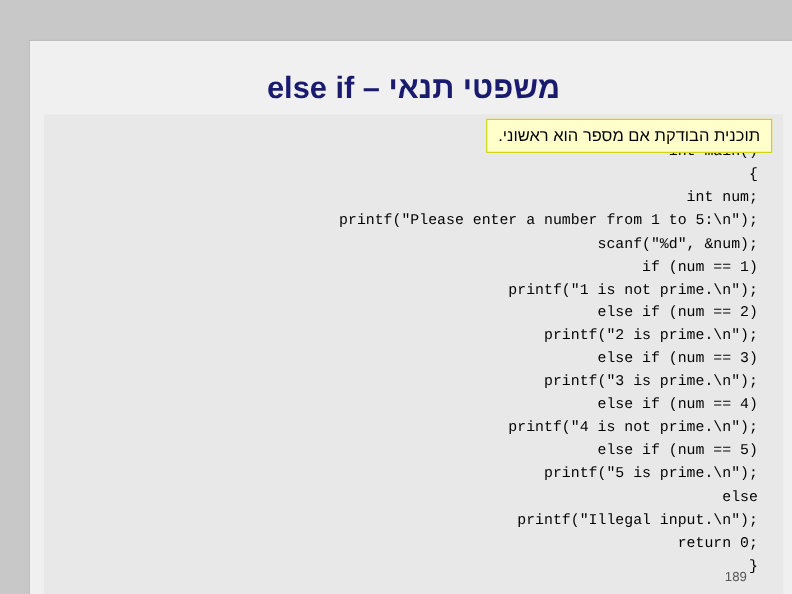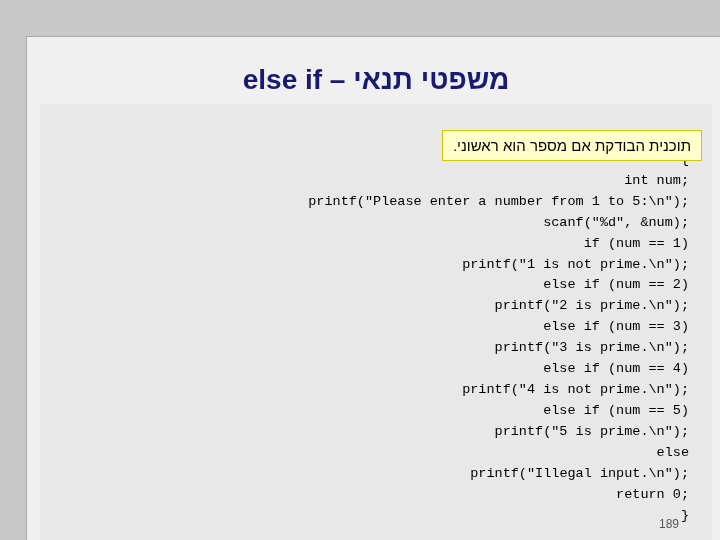--- a/index.html
+++ b/index.html
@@ -42,21 +42,21 @@
       flex: 1;
       background: #e8e8e8;
       padding: 8px 10px 8px 10px;
       display: flex;
       flex-direction: column;
       position: relative;
     }
 
     .tooltip-box {
       position: absolute;
-      top: 26px;
+      top: 4px;
       right: 10px;
       background: #ffffcc;
       border: 1px solid #cccc00;
       padding: 6px 10px;
       font-size: 15px;
       direction: rtl;
       color: #000;
       font-family: Arial, sans-serif;
       z-index: 10;
       white-space: nowrap;

